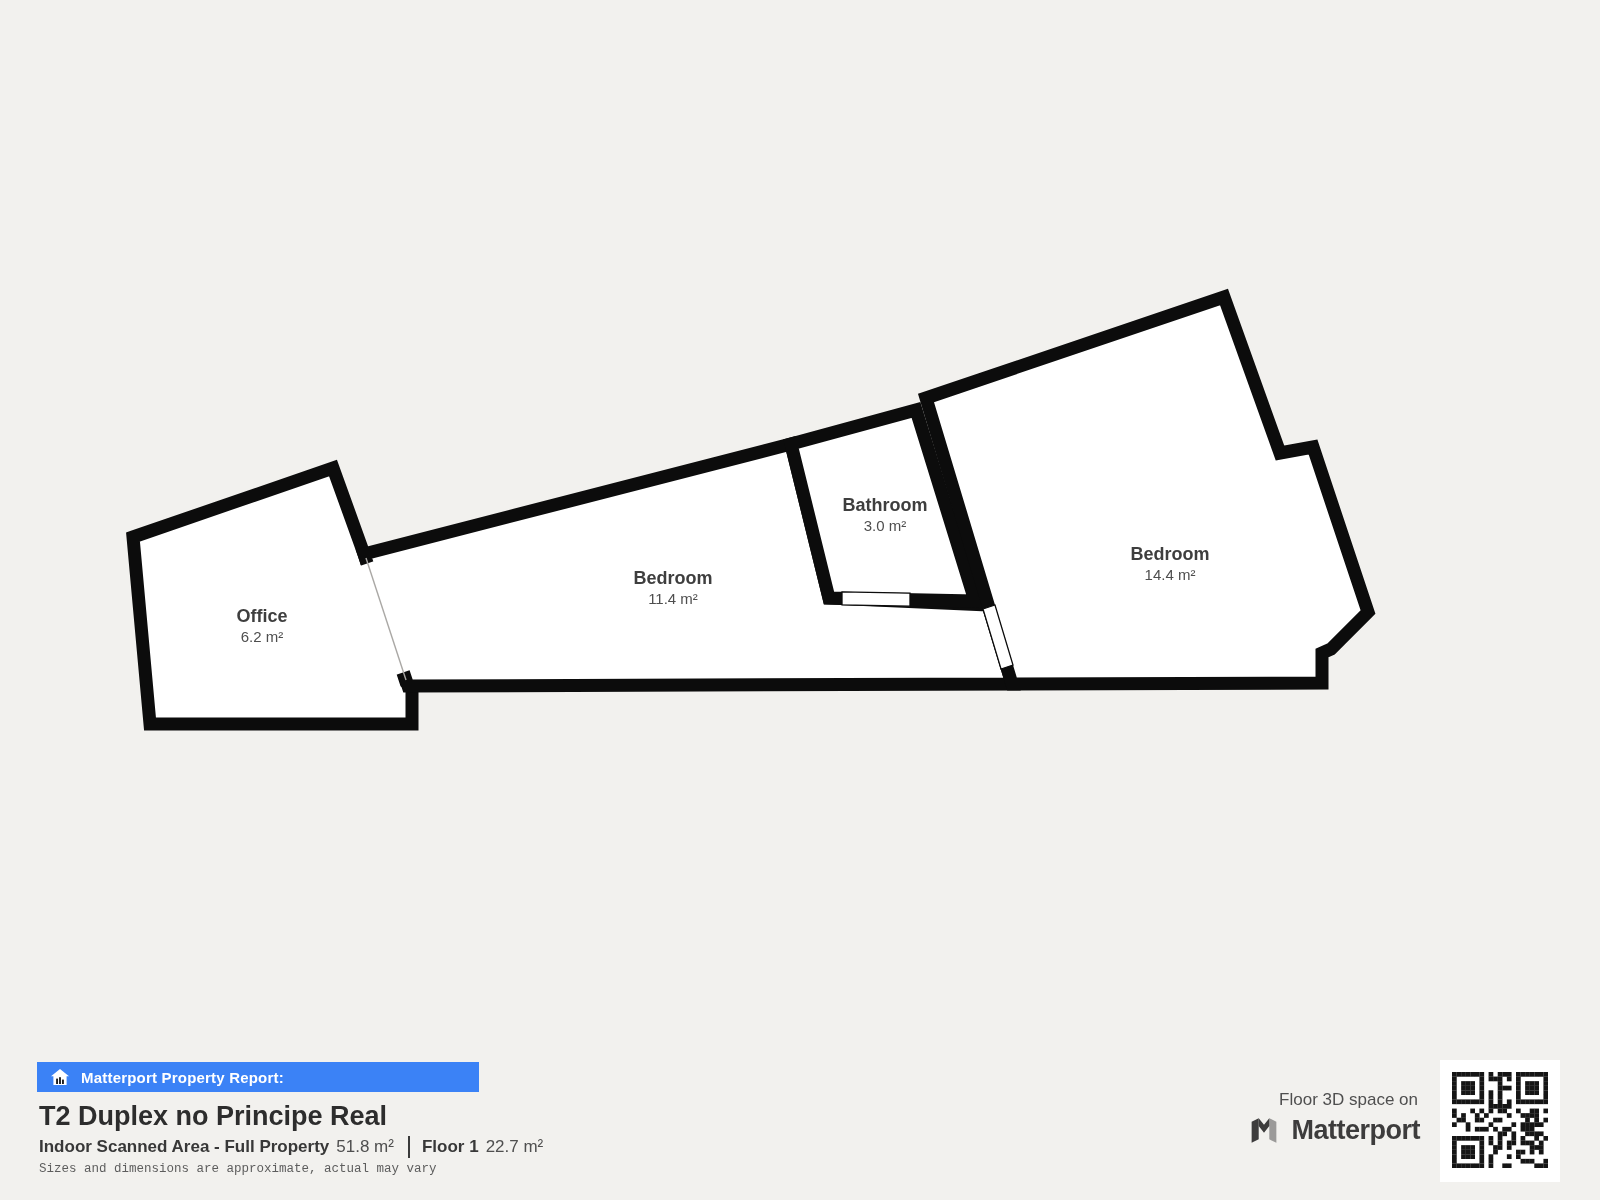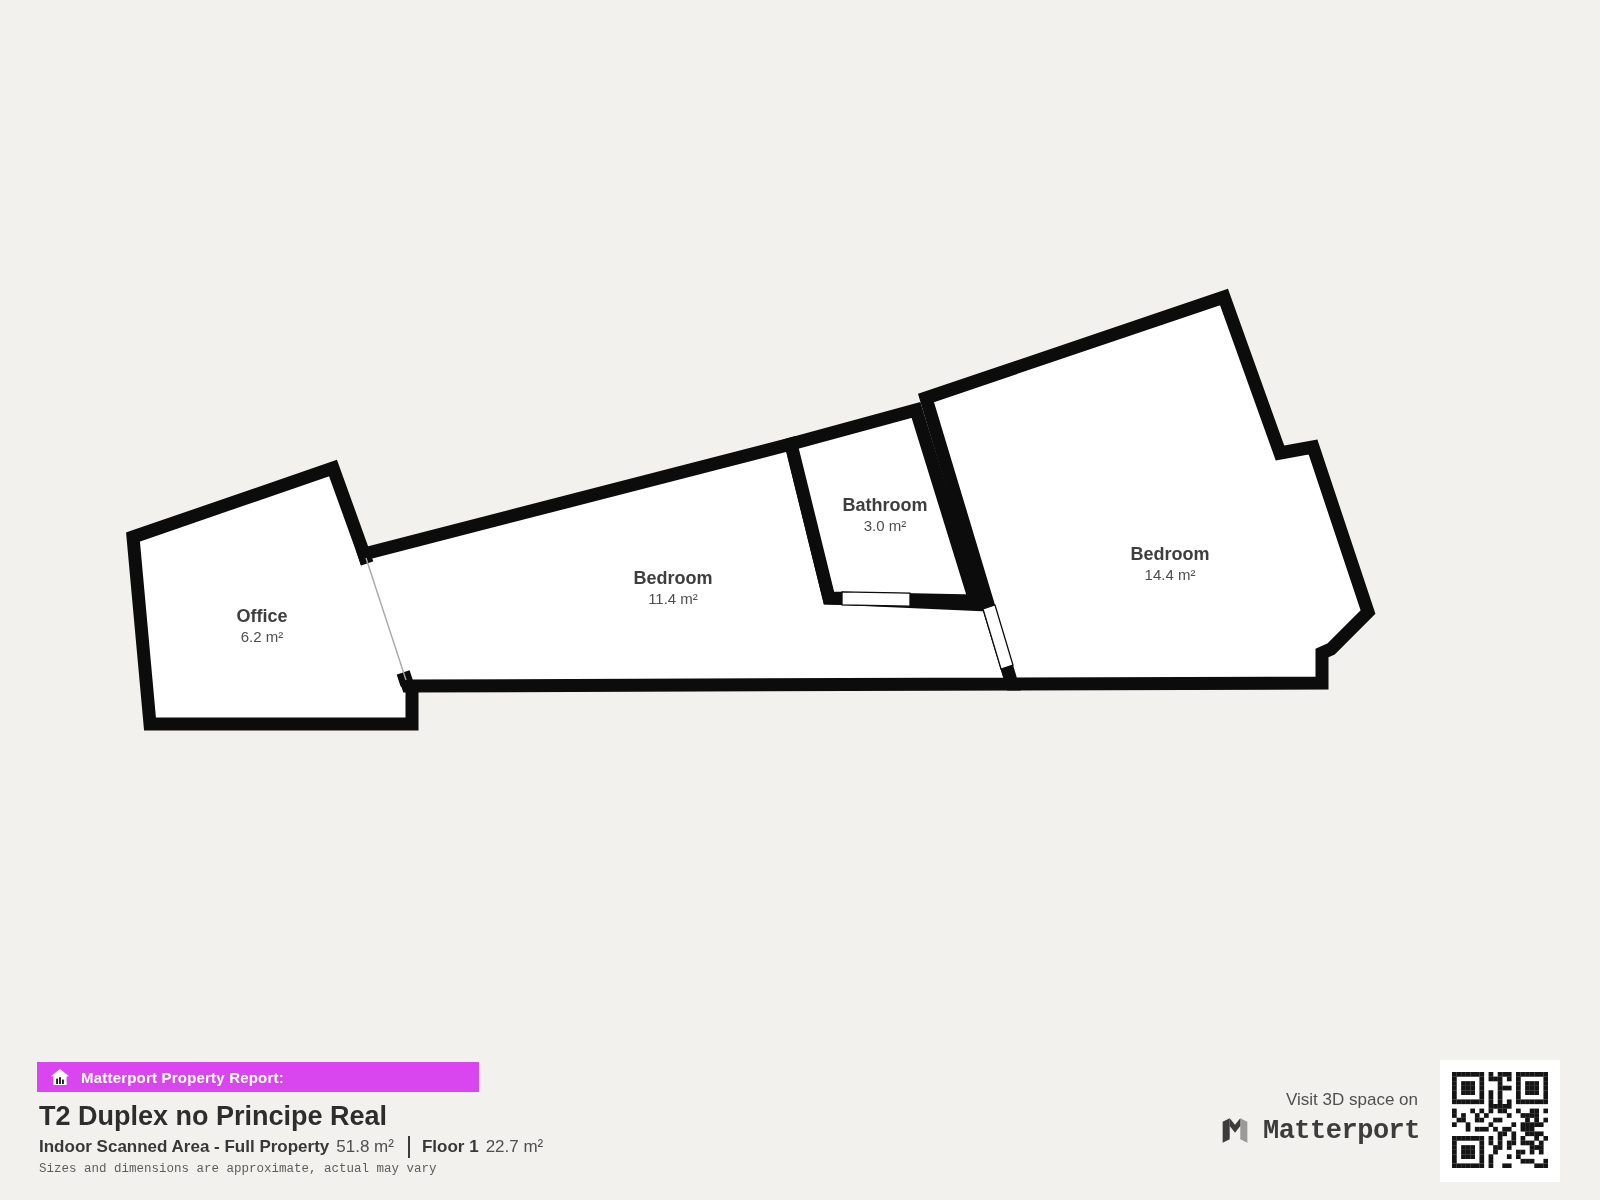--- a/index.html
+++ b/index.html
@@ -8,21 +8,21 @@
     background:#f2f1ee;
     font-family:"Liberation Sans", sans-serif;
   }
   #plan{position:absolute;left:0;top:0;width:1600px;height:1200px;}
   .room-name{font-weight:bold;font-size:18px;fill:#3e3e3e;}
   .room-area{font-size:15px;fill:#4e4e4e;}
 
   
   .banner{
     position:absolute;left:37px;top:1062px;width:442px;height:30px;
-    background:#d946ef;color:#ffffff;display:flex;align-items:center;
+    background:#3b82f6;color:#ffffff;display:flex;align-items:center;
     font-size:15px;font-weight:bold;letter-spacing:.2px;
   }
   .banner svg{margin:0 11px 0 13px;flex:0 0 auto;}
   .prop-title{
     position:absolute;left:39px;top:1101px;
     font-size:27px;font-weight:bold;color:#2d2d2d;
   }
   .info-row{
     position:absolute;left:39px;top:1136px;
     font-size:17px;color:#4f4f4f;display:flex;align-items:center;
@@ -34,21 +34,21 @@
     margin:0 12px 0 14px;
   }
   .disclaimer{
     position:absolute;left:39px;top:1162px;
     font-size:12.5px;color:#5d5d5d;font-family:Liberation Mono, monospace;
   }
 
   
   .cta{position:absolute;top:1090px;right:180px;text-align:right;}
   .cta .visit{font-size:17px;color:#4f4f4f;margin-bottom:5px;padding-right:2px;}
-  .cta .brand{display:flex;align-items:flex-end;justify-content:flex-end;gap:13px;font-family:Liberation Mono, monospace;}
+  .cta .brand{display:flex;align-items:flex-end;justify-content:flex-end;gap:13px;}
   .cta .brand span{
     font-size:27px;font-weight:bold;color:#3d3c3c;letter-spacing:-.5px;
   }
   .qr-box{
     position:absolute;left:1440px;top:1060px;width:120px;height:122px;
     background:#ffffff;
   }
   .qr-box svg{position:absolute;left:12px;top:12px;}
 </style>
 </head>
@@ -89,21 +89,21 @@
   <span class="b">Indoor Scanned Area - Full Property</span>
   <span class="v">51.8 m²</span>
   <span class="vdiv"></span>
   <span class="b">Floor 1</span>
   <span class="v">22.7 m²</span>
 </div>
 
 <div class="disclaimer">Sizes and dimensions are approximate, actual may vary</div>
 
 <div class="cta">
-  <div class="visit">Visit 3D space on</div>
+  <div class="visit">Floor 3D space on</div>
   <div class="brand">
     <svg width="30" height="31" viewBox="0 0 34 34">
       <polygon points="3,7 11,3 11,27 3,31" fill="#3d3c3c"></polygon>
       <polygon points="31,7 23,3 23,27 31,31" fill="#9b9a99"></polygon>
       <polygon points="11,3 17,10.5 23,3 23,12 17,19.5 11,12" fill="#3d3c3c"></polygon>
     </svg>
     <span>Matterport</span>
   </div>
 </div>
 

